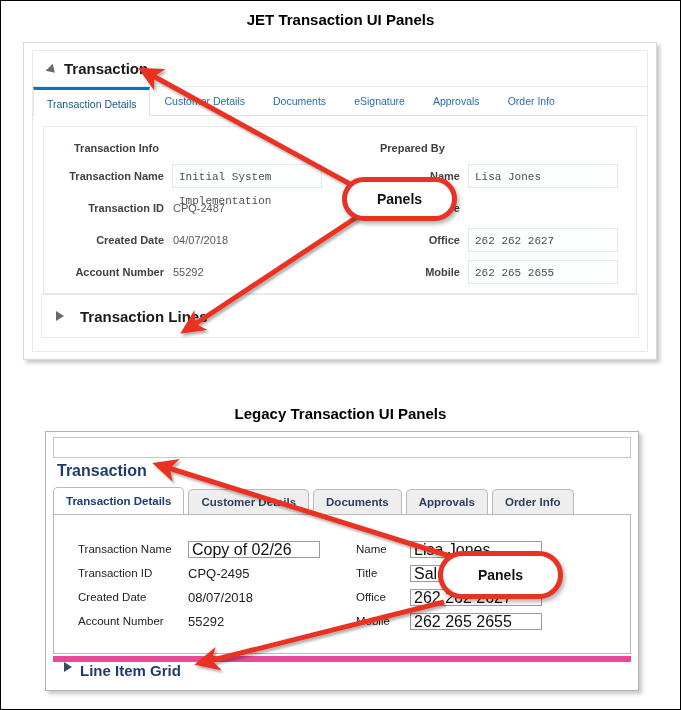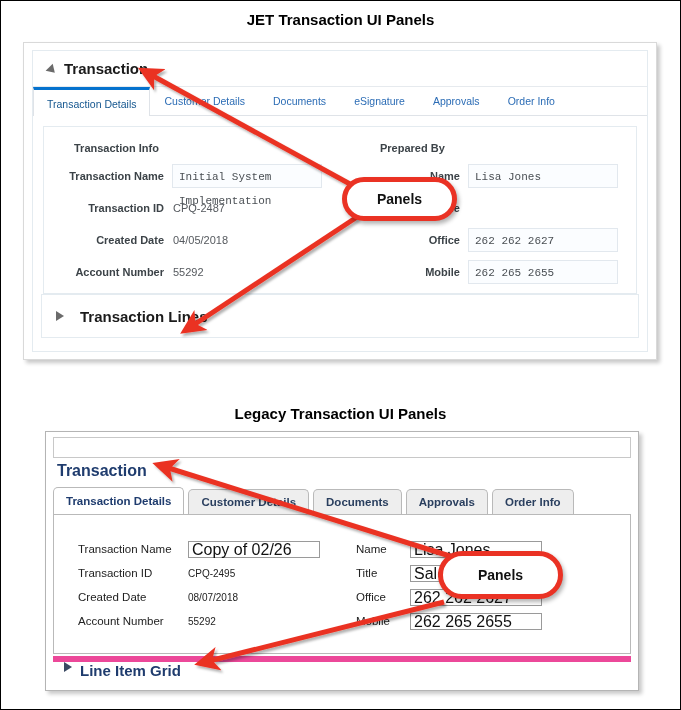--- a/index.html
+++ b/index.html
@@ -213,21 +213,21 @@
   }
   .lg-lbl.narrow{width:54px;flex:0 0 54px;}
   .lg-input{
     width:132px;height:17px;line-height:16px;
     border:1px solid #9a9a9a;
     background:#fff;
     font-size:16px;color:#111;
     padding-left:3px;
     box-sizing:border-box;
   }
-  .lg-val{font-size:10px;color:#222;}
+  .lg-val{font-size:13px;color:#222;}
 
   
   #legacy-grid-bar{
     position:absolute;left:7px;top:224px;right:7px;height:30px;
     border-top:6px solid #ec4899;
     display:flex;align-items:flex-start;
     padding-left:11px;
     box-sizing:border-box;
   }
   #legacy-grid-title{
@@ -289,21 +289,21 @@
                 <div class="jet-input">Initial System Implementation</div>
               </div>
 
               <div class="jet-row">
                 <div class="jet-lbl">Transaction ID</div>
                 <div class="jet-val">CPQ-2487</div>
               </div>
 
               <div class="jet-row">
                 <div class="jet-lbl">Created Date</div>
-                <div class="jet-val">04/05/2018</div>
+                <div class="jet-val">04/07/2018</div>
               </div>
 
               <div class="jet-row">
                 <div class="jet-lbl">Account Number</div>
                 <div class="jet-val">55292</div>
               </div>
             </div>
 
             <div class="jet-col">
               <div class="jet-sect right">Prepared By</div>

